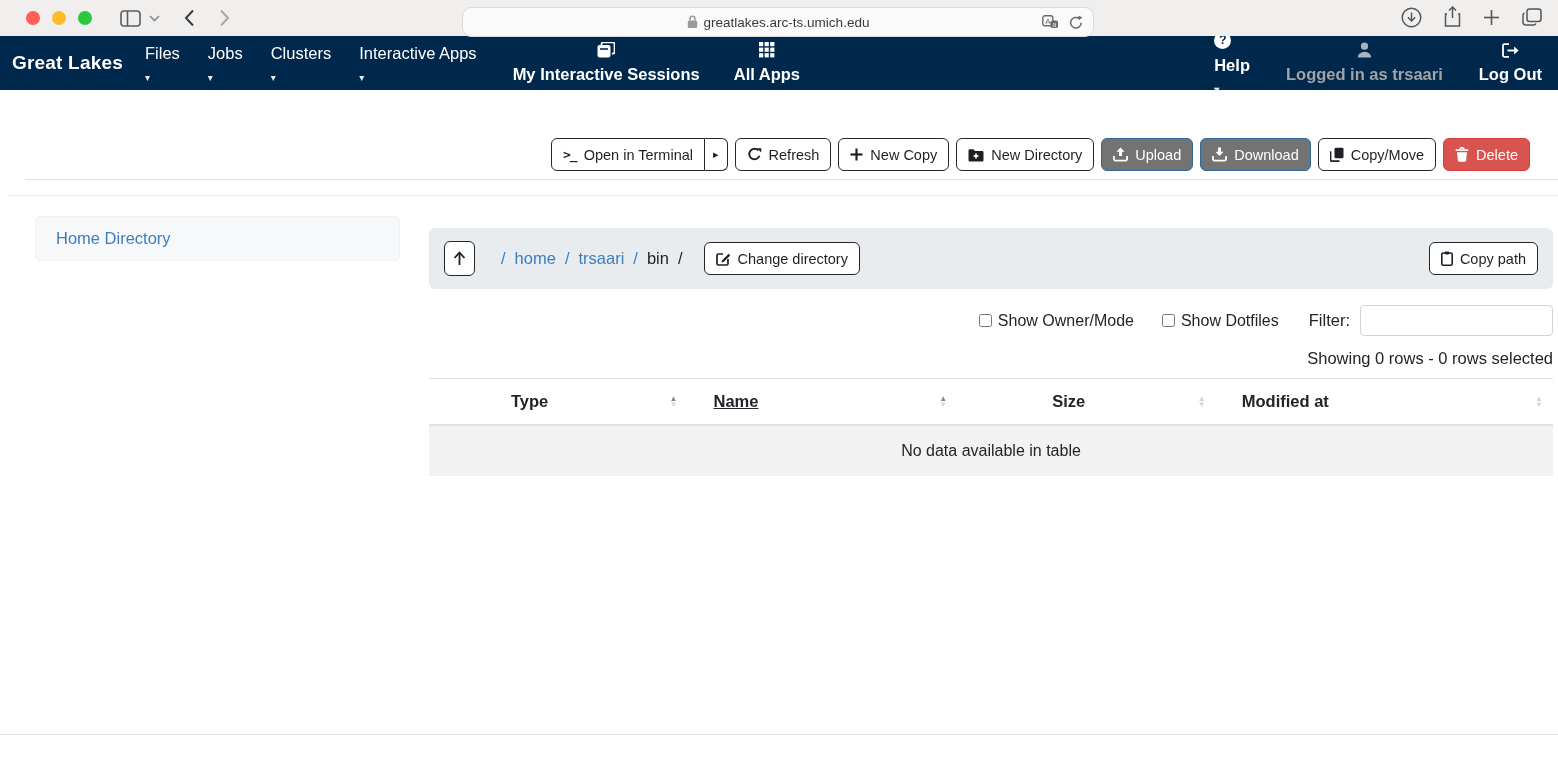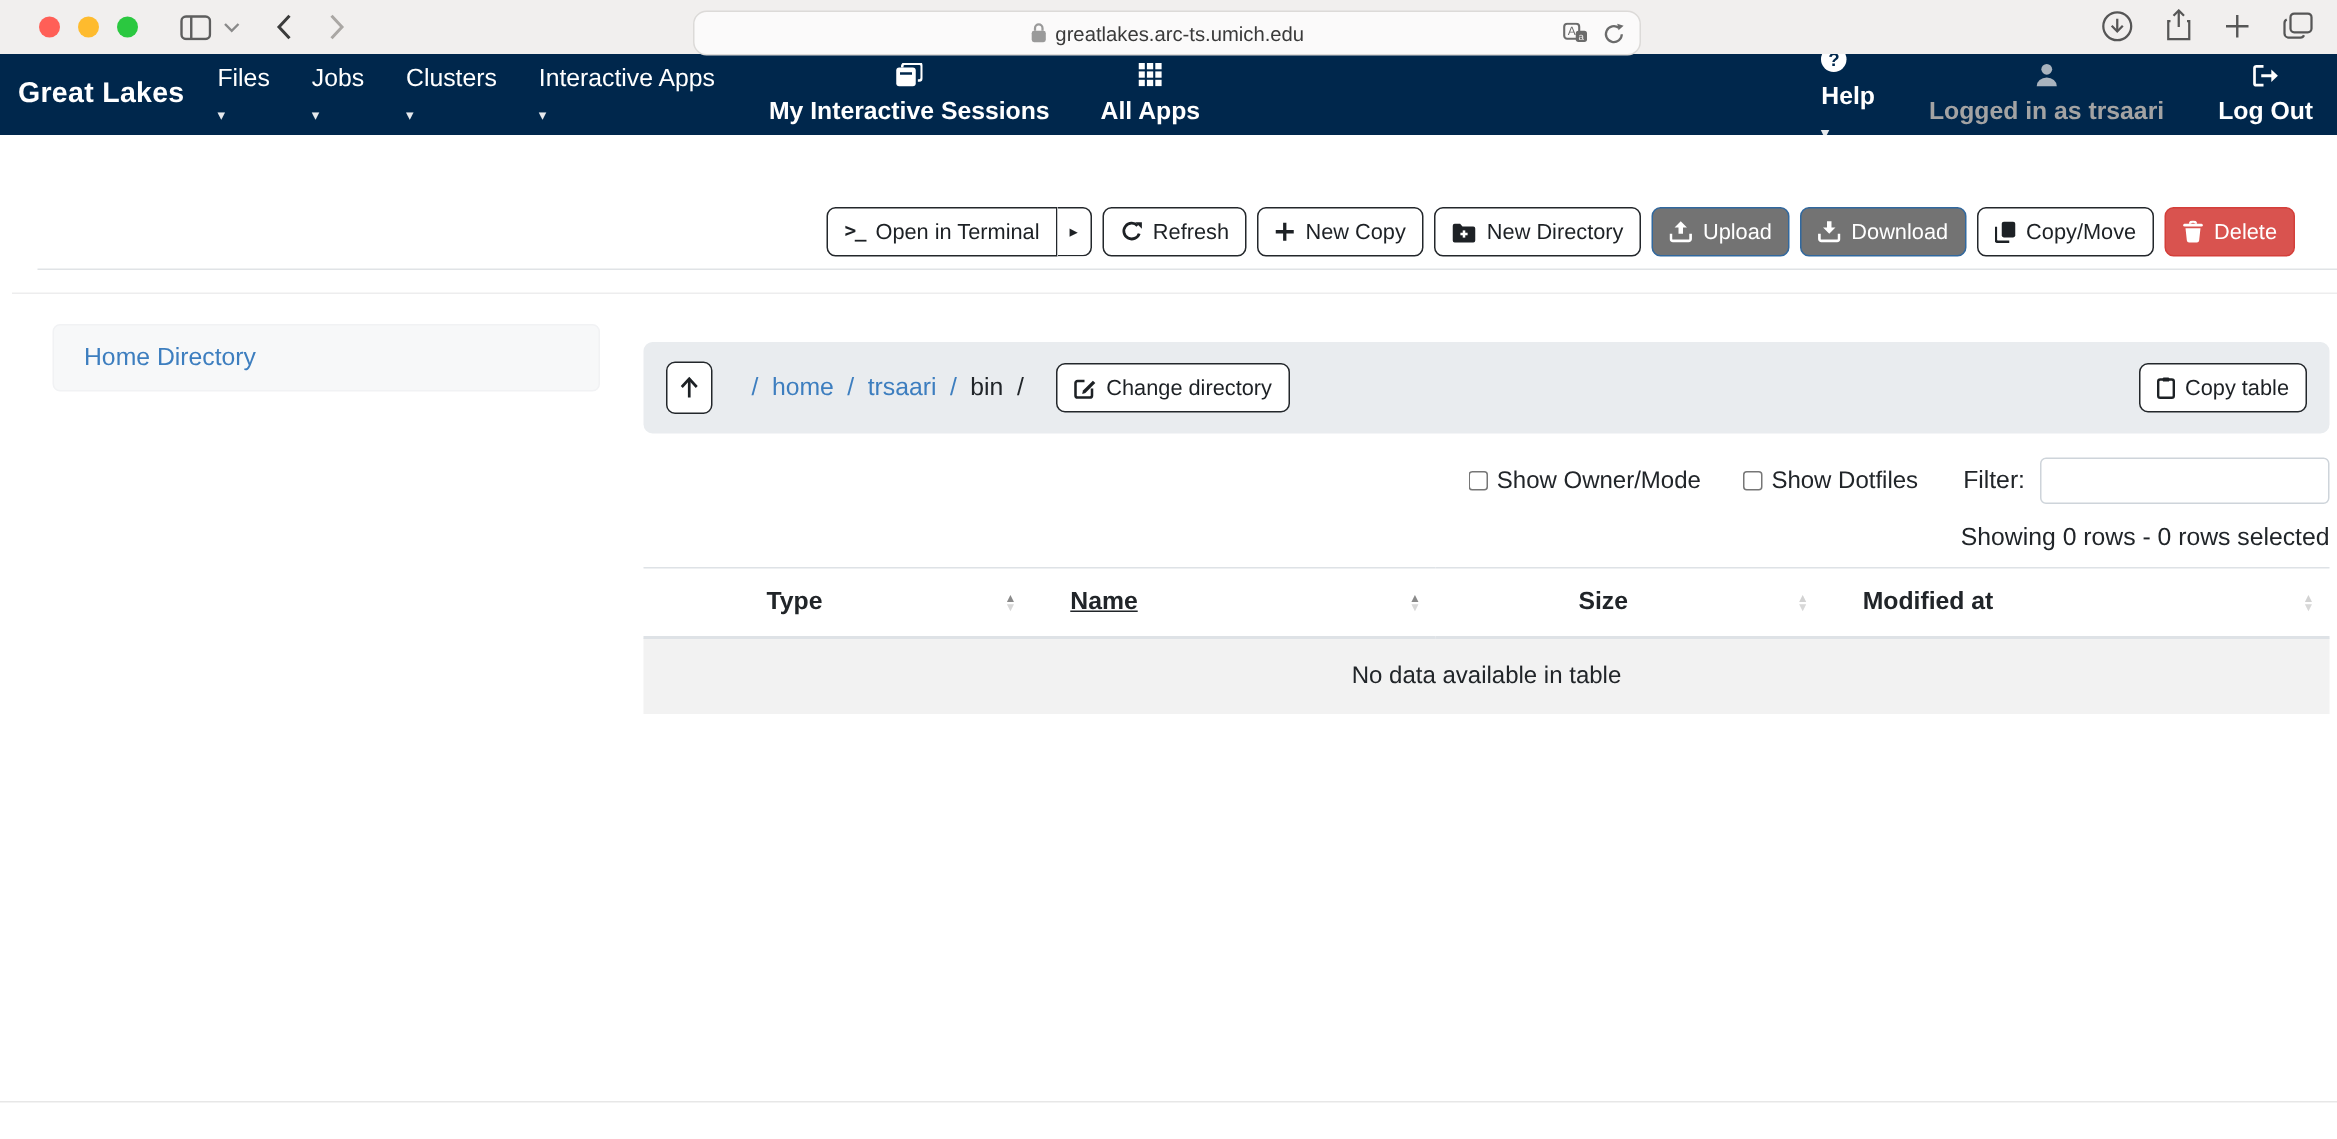--- a/index.html
+++ b/index.html
@@ -368,21 +368,21 @@
         <span>Change directory</span>
       </button>
 
       <button class="btn copypath">
         <span class="bicon">
           <svg width="12" height="15" viewBox="0 0 12 15">
               <rect x="0.8" y="2" width="10.4" height="12.2" rx="1.4" fill="none" stroke="#1d2125" stroke-width="1.6"></rect>
               <rect x="3.8" y="0.6" width="4.4" height="2.8" rx="0.8" fill="#1d2125"></rect>
             </svg>
         </span>
-        <span>Copy table</span>
+        <span>Copy path</span>
       </button>
     </div>
 
     <div class="opts">
       <label class="chk">
         <input type="checkbox" style="">
         <span>Show Owner/Mode</span>
       </label>
       <label class="chk">
         <input type="checkbox" style="">

